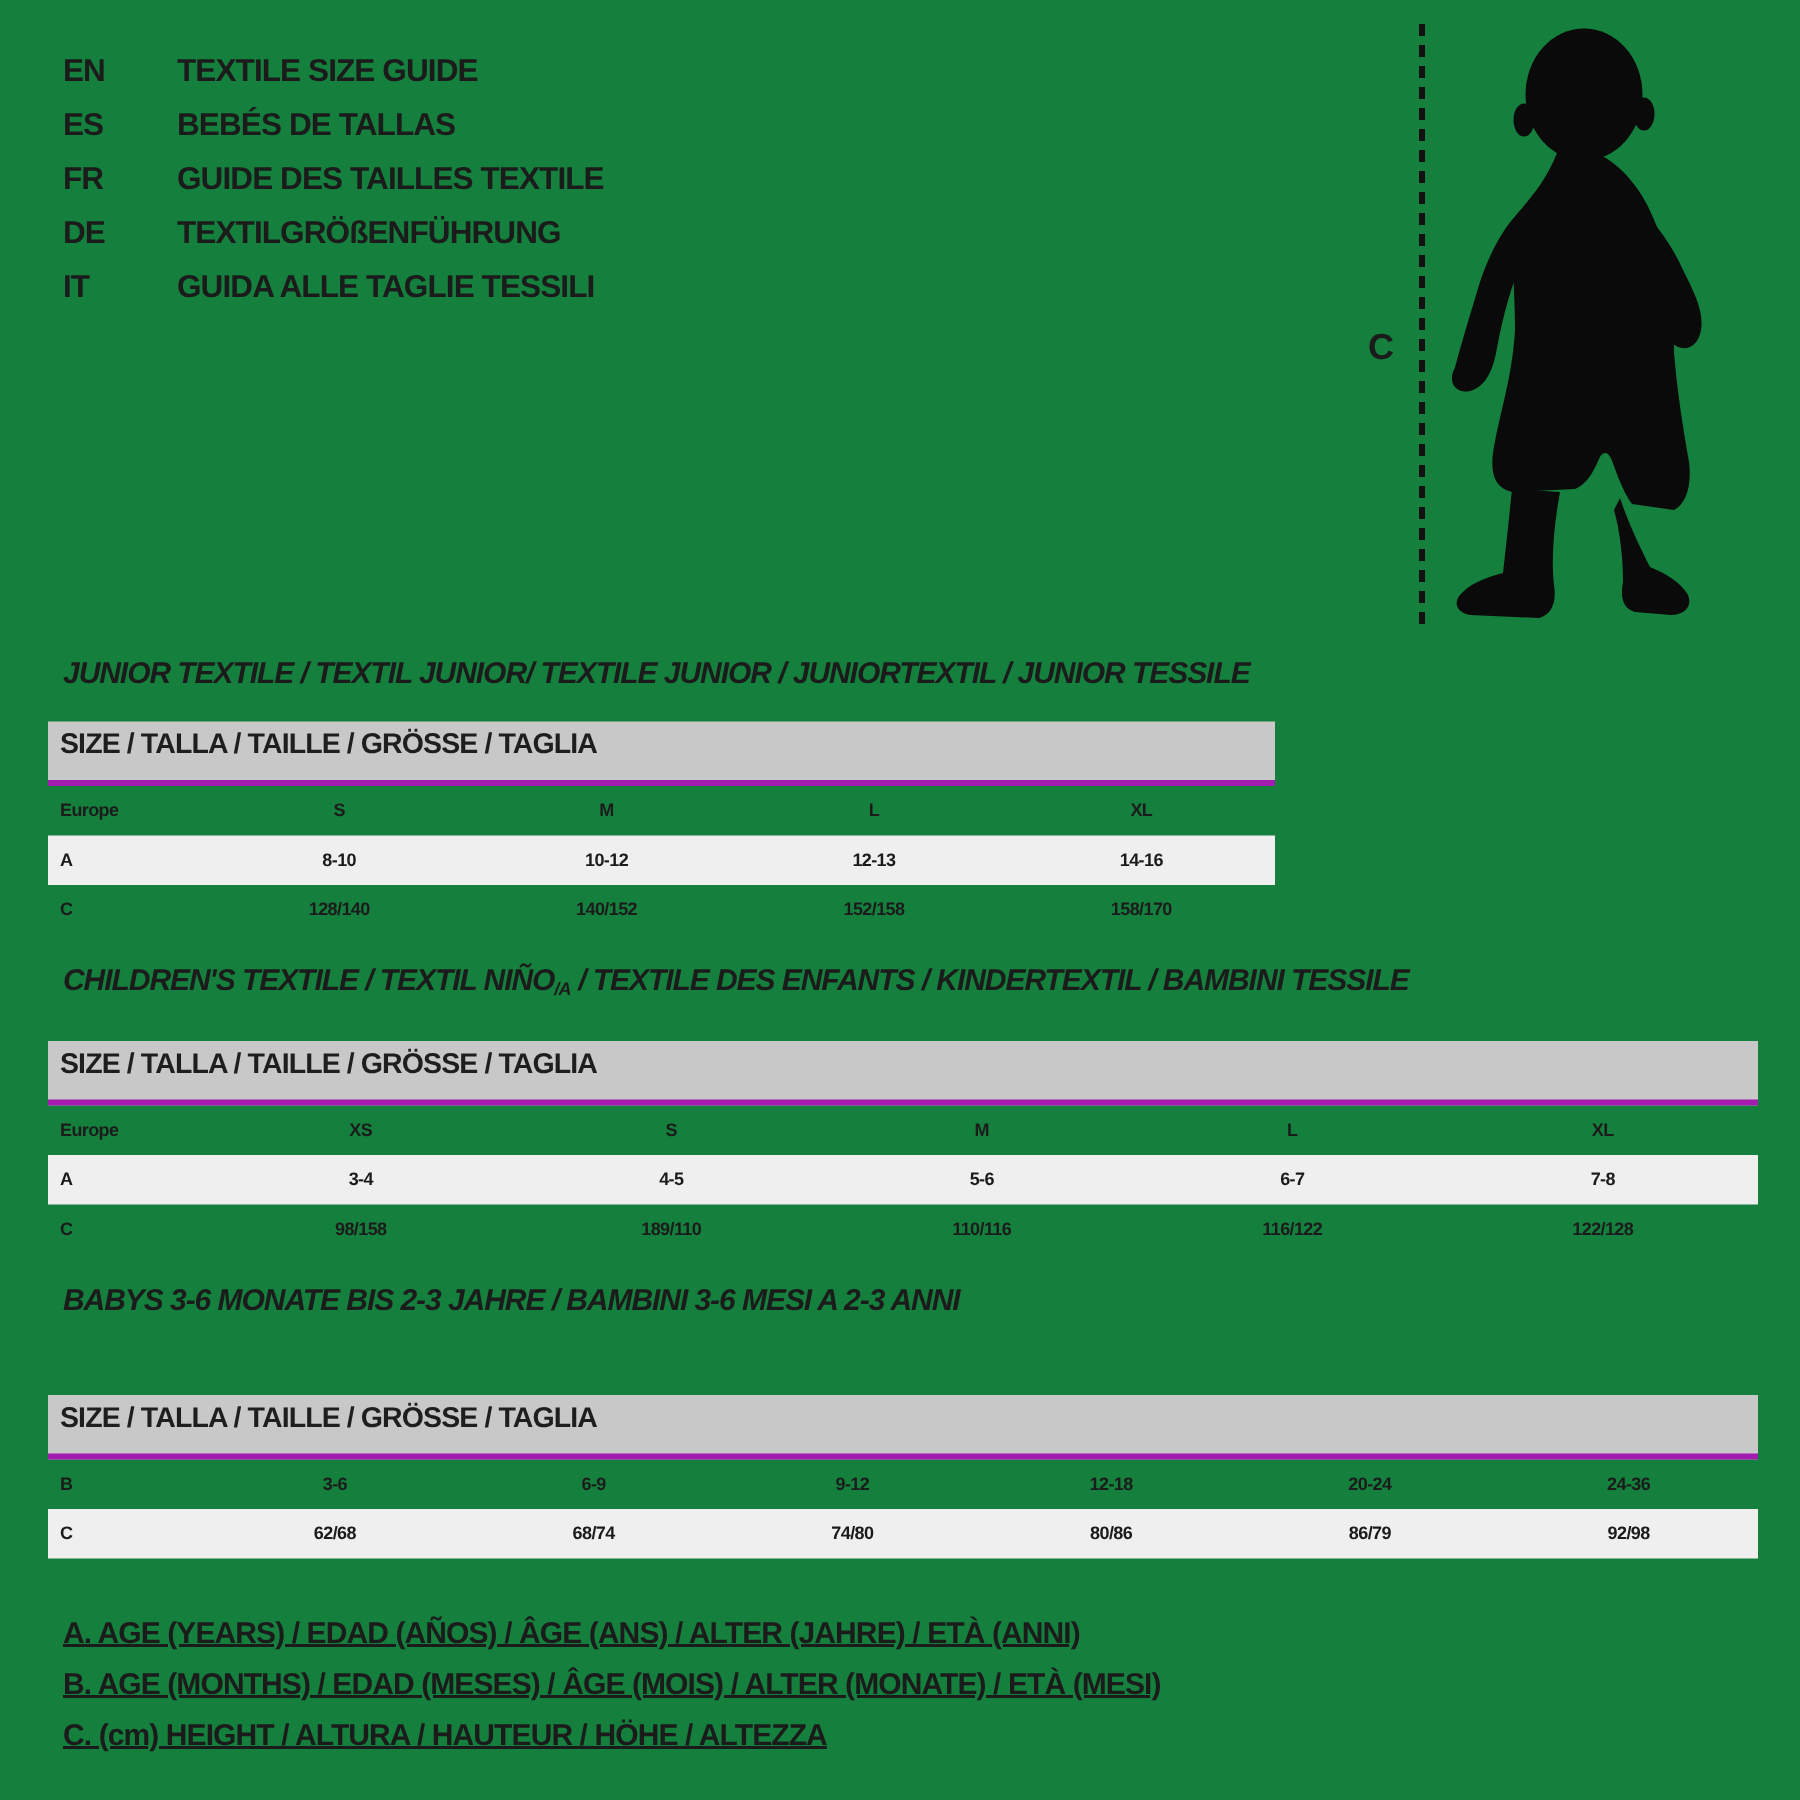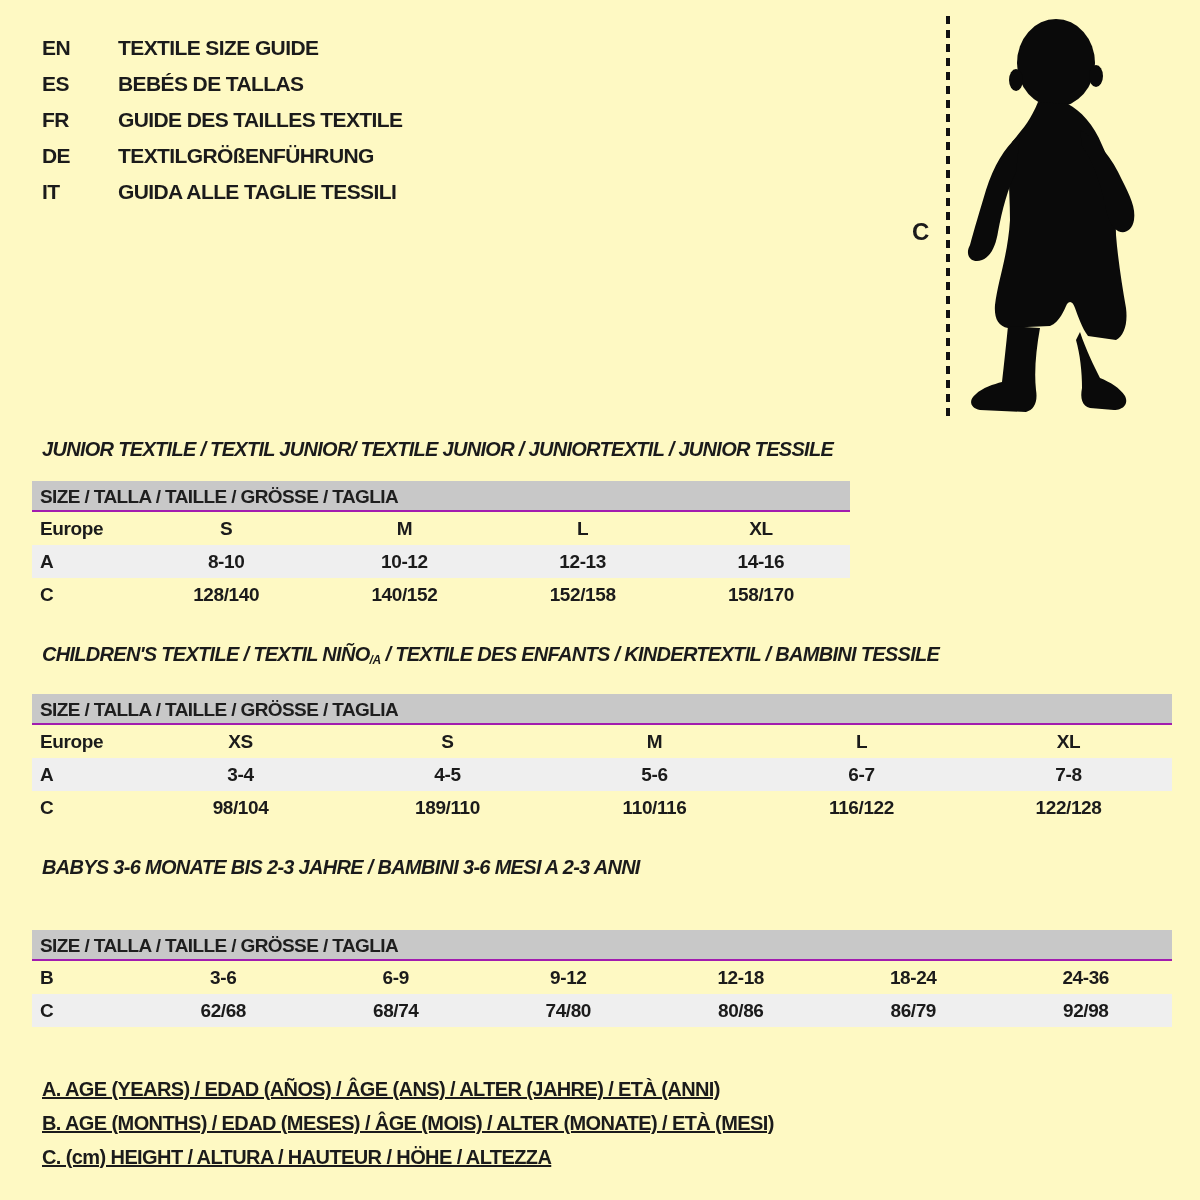--- a/index.html
+++ b/index.html
@@ -1,18 +1,18 @@
 <!DOCTYPE html>
 <html><head>
 <meta charset="utf-8">
 <style>
   * { margin:0; padding:0; box-sizing:border-box; }
   html,body { background:#fff; }
   #canvas {
-    position:relative; width:1200px; height:1200px; background:#fef9c3;
+    position:relative; width:1200px; height:1200px; background:#15803d;
     font-family:"Liberation Sans", sans-serif; color:#1b1b1b; overflow:hidden;
   }
 
   
   .lang-block { position:absolute; left:42px; top:30px; }
   .lang-row { display:flex; height:36px; align-items:center;
               font-size:21px; font-weight:bold; letter-spacing:-0.6px; }
   .lang-code { width:76px; }
 
   
@@ -26,25 +26,25 @@
   #junior-title   { top:438px; }
   #children-title { top:643px; }
   #babies-title   { top:850px; line-height:35px; }
   .sub-mark { font-size:12px; vertical-align:-3px; letter-spacing:-0.5px; }
 
   
   .size-table { position:absolute; left:32px; }
   #junior-table   { top:481px; width:818px;  }
   #children-table { top:694px; width:1140px; }
   #babies-table   { top:930px; width:1140px; }
-  .thead { background:#c8c8c8; height:31px; line-height:31px; padding-left:8px;
+  .thead { background:#c8c8c8; height:43px; line-height:31px; padding-left:8px;
            font-size:19px; font-weight:bold; letter-spacing:-0.6px; color:#1e1e1e;
-           border-bottom:2px solid #a21caf; white-space:nowrap; }
+           border-bottom:4px solid #a21caf; white-space:nowrap; }
   .trow { display:flex; height:33px; line-height:33px;
-          font-size:19px; font-weight:bold; letter-spacing:-0.4px; }
+          font-size:12px; font-weight:bold; letter-spacing:-0.4px; }
   .trow.stripe { background:#efefef; }
   .tcell.label { width:105px; padding-left:8px; }
   .tcell.val { flex:1; text-align:center; }
 
   
   .legend-block { position:absolute; left:42px; top:1072px; }
   .legend-line { height:34px; line-height:34px; font-size:20px; font-weight:bold;
                  letter-spacing:-0.6px; white-space:nowrap;text-decoration:underline; }
 </style>
 </head>
@@ -178,42 +178,42 @@
         <div class="trow stripe">
           <div class="tcell label">A</div>
           <div class="tcell val">3-4</div>
           <div class="tcell val">4-5</div>
           <div class="tcell val">5-6</div>
           <div class="tcell val">6-7</div>
           <div class="tcell val">7-8</div>
         </div>
         <div class="trow">
           <div class="tcell label">C</div>
-          <div class="tcell val">98/104</div>
+          <div class="tcell val">98/158</div>
           <div class="tcell val">189/110</div>
           <div class="tcell val">110/116</div>
           <div class="tcell val">116/122</div>
           <div class="tcell val">122/128</div>
         </div>
       </div>
   </div>
 
   <div id="babies-title" class="section-title">
     <div>BABYS 3-6 MONATE BIS 2-3 JAHRE / BAMBINI 3-6 MESI A 2-3 ANNI</div>
   </div>
   <div id="babies-table" class="size-table">
     <div class="thead">SIZE / TALLA / TAILLE / GRÖSSE / TAGLIA</div>
     <div>
         <div class="trow">
           <div class="tcell label">B</div>
           <div class="tcell val">3-6</div>
           <div class="tcell val">6-9</div>
           <div class="tcell val">9-12</div>
           <div class="tcell val">12-18</div>
-          <div class="tcell val">18-24</div>
+          <div class="tcell val">20-24</div>
           <div class="tcell val">24-36</div>
         </div>
         <div class="trow stripe">
           <div class="tcell label">C</div>
           <div class="tcell val">62/68</div>
           <div class="tcell val">68/74</div>
           <div class="tcell val">74/80</div>
           <div class="tcell val">80/86</div>
           <div class="tcell val">86/79</div>
           <div class="tcell val">92/98</div>

